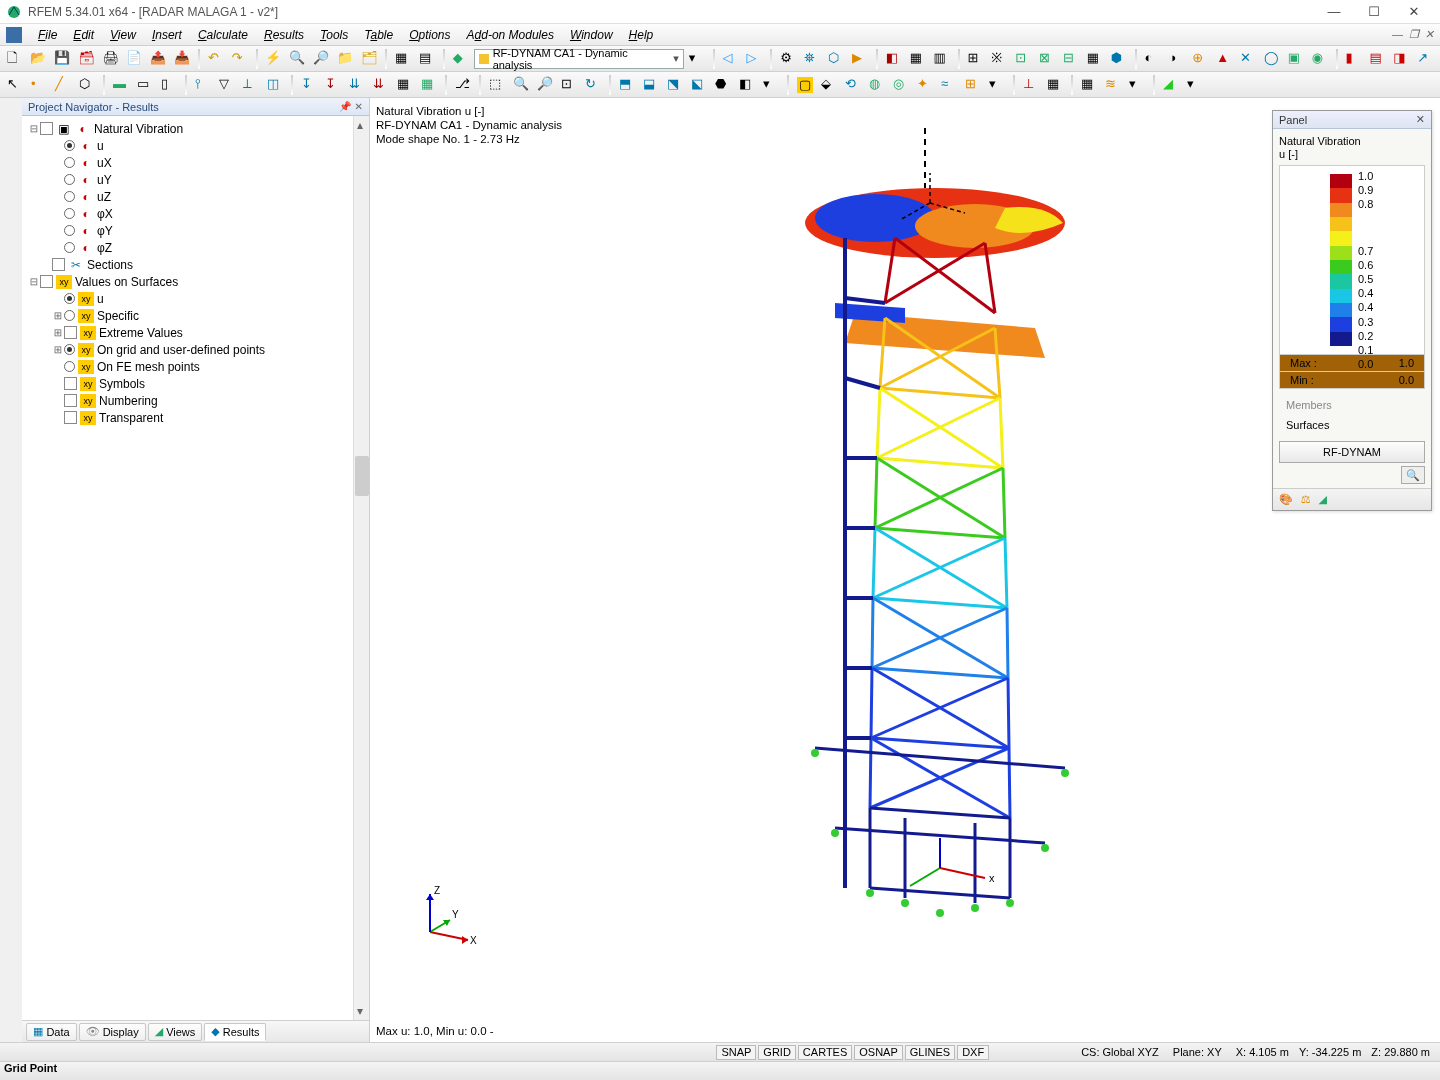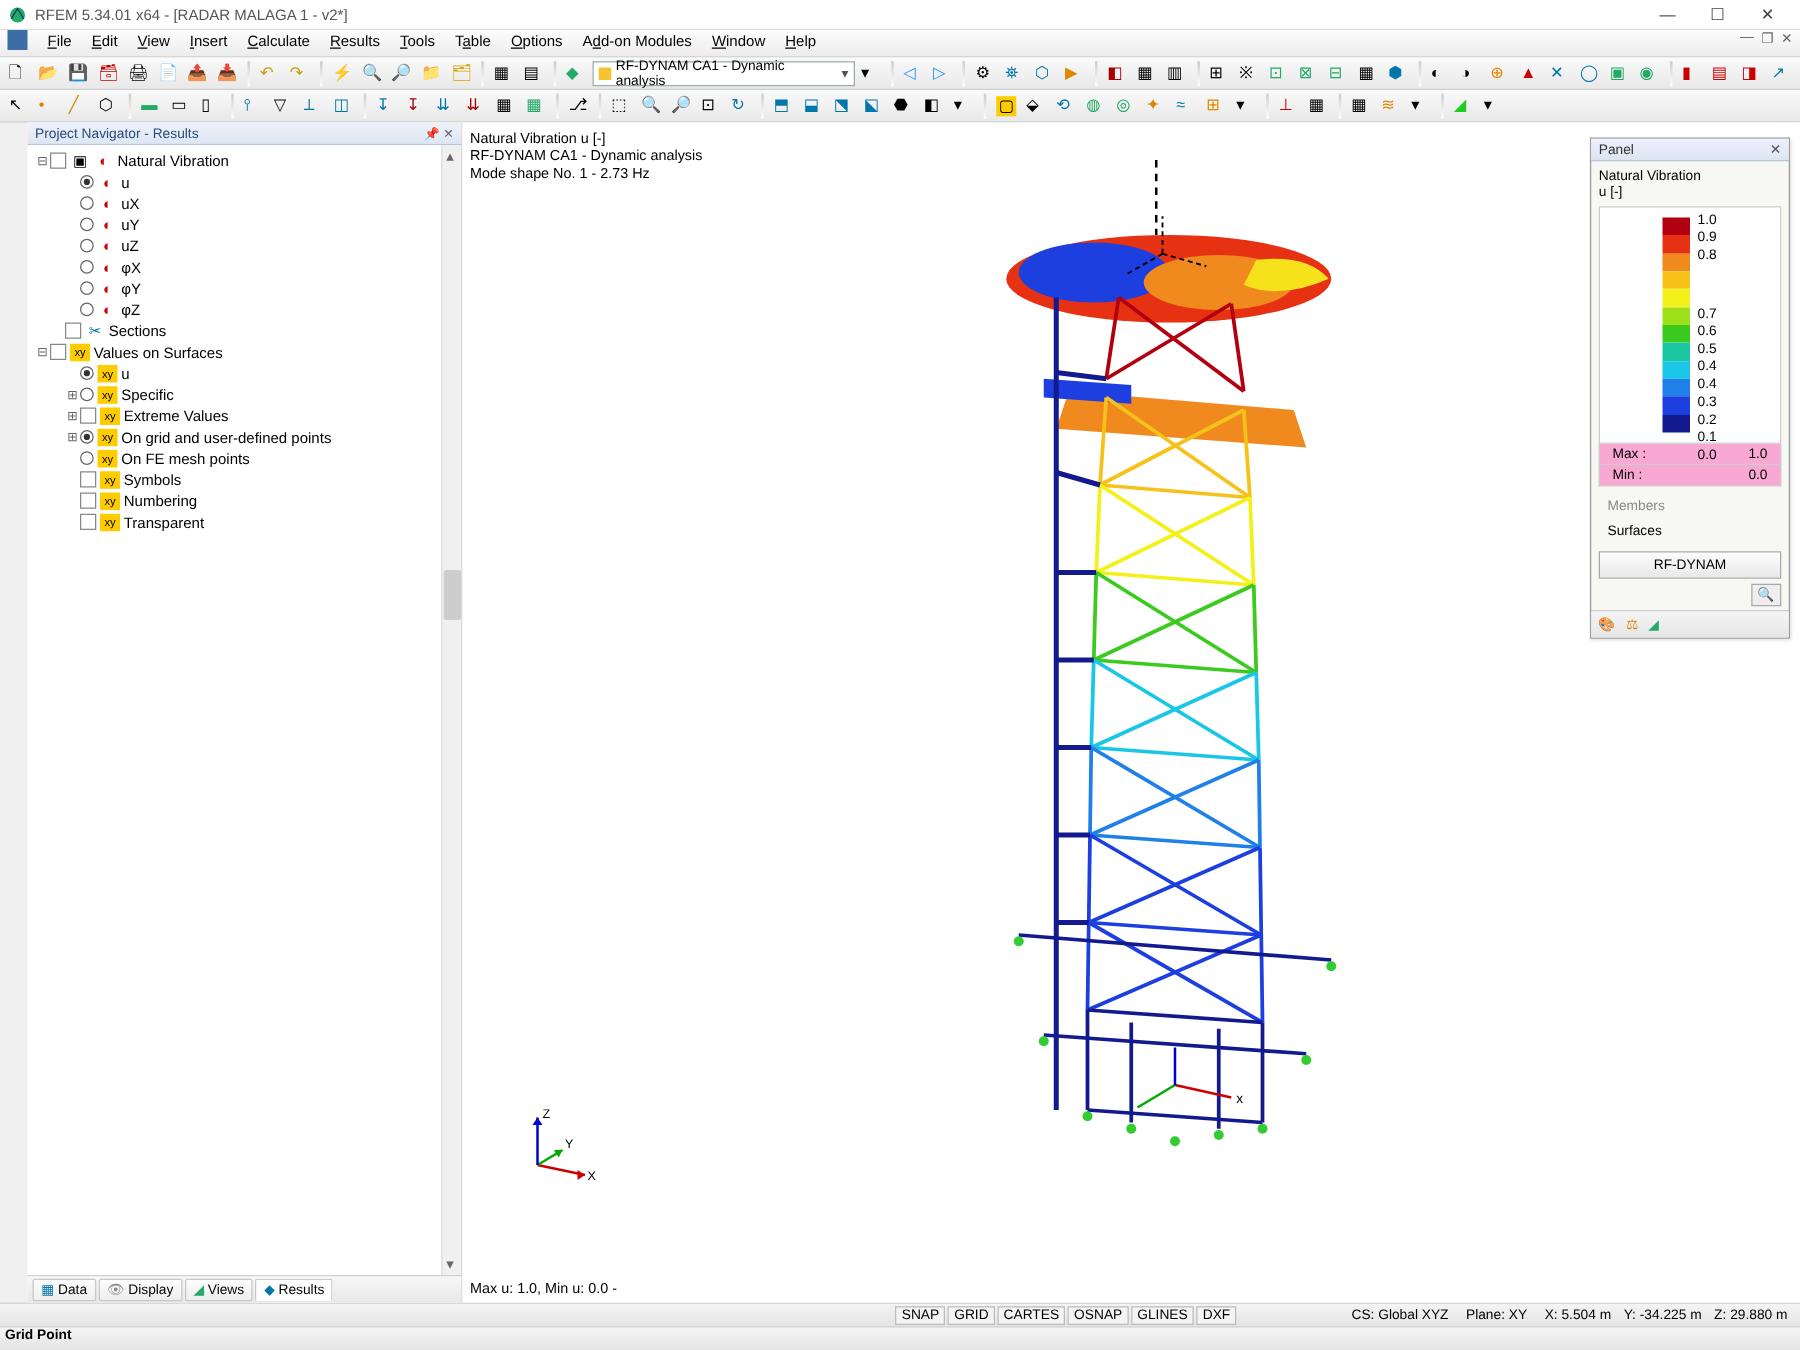--- a/index.html
+++ b/index.html
@@ -3,21 +3,21 @@
 <meta charset="utf-8">
 <style>
 * { box-sizing: border-box; margin: 0; padding: 0; font-family: "Segoe UI", Tahoma, sans-serif; }
 body { width: 1440px; height: 1080px; background: #f0f0f0; font-size: 12px; color: #000; overflow: hidden; position: relative; }
 
 .titlebar { height: 24px; background: #fff; display: flex; align-items: center; padding: 0 6px; border-bottom: 1px solid #e0e0e0; }
 .titlebar .app-icon { width: 16px; height: 16px; margin-right: 6px; }
 .titlebar .title { flex: 1; color: #555; font-size: 12px; }
 .titlebar .win-btn { width: 40px; height: 24px; display: flex; align-items: center; justify-content: center; color: #444; }
 
-.menubar { height: 22px; background: linear-gradient(#fdfdfd,#ececec); border-bottom: 1px solid #d0d0d0; display: flex; align-items: flex-start; padding: 0 6px; }
+.menubar { height: 22px; background: linear-gradient(#fdfdfd,#ececec); border-bottom: 1px solid #d0d0d0; display: flex; align-items: center; padding: 0 6px; font-style: italic; }
 .menubar .app-icon { width: 16px; height: 16px; margin-right: 8px; background: #3a6ea5; }
 .menubar .menu-item { padding: 2px 8px; cursor: default; }
 .menubar .menu-item u { text-decoration: underline; }
 .menubar .mdi-controls { margin-left: auto; display: flex; gap: 6px; color: #666; font-size: 11px; }
 
 .toolbar-row { height: 26px; background: linear-gradient(#fafafa,#e8e8e8); border-bottom: 1px solid #cfcfcf; display: flex; align-items: center; padding: 0 4px; gap: 2px; overflow: hidden; }
 .tbtn { width: 22px; height: 22px; display: flex; align-items: center; justify-content: center; border: 1px solid transparent; border-radius: 2px; }
 .tbtn svg, .tbtn .glyph { width: 16px; height: 16px; }
 .tsep { width: 2px; height: 20px; background: linear-gradient(#ccc,#fff); margin: 0 3px; }
 .tcombo { height: 20px; min-width: 190px; background: #fff; border: 1px solid #9aa; display: flex; align-items: center; padding: 0 4px; font-size: 11px; gap: 4px; }
@@ -49,21 +49,21 @@
 
 .panel { position: absolute; right: 8px; top: 12px; width: 160px; background: #f7f7f4; border: 1px solid #9a9a9a; box-shadow: 1px 1px 3px rgba(0,0,0,.15); font-size: 11px; }
 .panel .p-title { height: 18px; background: linear-gradient(#eef,#dde5f0); border-bottom: 1px solid #b8c4d8; display: flex; align-items: center; padding: 0 6px; color: #333; }
 .panel .p-title .x { margin-left: auto; color: #555; }
 .panel .p-body { padding: 6px; }
 .panel .p-sub { margin-bottom: 4px; line-height: 13px; }
 .legend { background: #fff; border: 1px solid #ccc; padding: 6px 6px 6px 26px; position: relative; height: 190px; }
 .legend .bar { position: absolute; left: 50px; top: 8px; width: 22px; height: 172px; display: flex; flex-direction: column; }
 .legend .seg { flex: 1; }
 .legend .vals { position: absolute; left: 78px; top: 4px; display: flex; flex-direction: column; gap: 2.2px; }
-.panel .row { display: flex; justify-content: space-between; padding: 2px 10px; background: #f9a8d4; border: 1px solid #ccc; border-top: none; }
+.panel .row { display: flex; justify-content: space-between; padding: 2px 10px; background: #a16207; border: 1px solid #ccc; border-top: none; }
 .panel .radio-row { padding: 4px 8px; display: flex; align-items: center; gap: 5px; color: #888; }
 .panel .radio-row.active { color: #000; }
 .panel .btn { margin: 6px; height: 22px; border: 1px solid #aaa; background: linear-gradient(#fdfdfd,#e8e8e8); display: flex; align-items: center; justify-content: center; }
 .panel .footer-icons { height: 22px; border-top: 1px solid #ccc; background: linear-gradient(#f4f4f4,#e6e6e6); display: flex; align-items: center; gap: 8px; padding: 0 6px; }
 
 .statusbar1 { height: 19px; background: linear-gradient(#f4f4f4,#e4e4e4); border-top: 1px solid #cfcfcf; display: flex; align-items: center; font-size: 11px; padding: 0 4px; }
 .statusbar1 .cell { border: 1px solid #bbb; padding: 0 4px; height: 15px; display: flex; align-items: center; margin-right: 2px; background: #f4f4f4; }
 .statusbar1 .spacer { flex: 1; }
 .statusbar2 { height: 19px; background: linear-gradient(#f4f4f4,#e4e4e4); border-top: 1px solid #cfcfcf; display: flex; align-items: flex-start; font-size: 11px; padding: 0 4px; font-weight: bold; }
 
@@ -768,19 +768,19 @@
   <div class="spacer"></div>
   <div class="cell">SNAP</div>
   <div class="cell">GRID</div>
   <div class="cell">CARTES</div>
   <div class="cell">OSNAP</div>
   <div class="cell">GLINES</div>
   <div class="cell">DXF</div>
   <div style="width:90px"></div>
   <div style="margin-right:14px">CS: Global XYZ</div>
   <div style="margin-right:14px">Plane: XY</div>
-  <div style="margin-right:10px">X:   5.504 m</div>
+  <div style="margin-right:10px">X:   4.105 m</div>
   <div style="margin-right:10px">Y:  -34.225 m</div>
   <div style="margin-right:6px">Z:  29.880 m</div>
 </div>
 <div class="statusbar2">
   <span>Grid Point</span>
 </div>
 
 </body></html>

